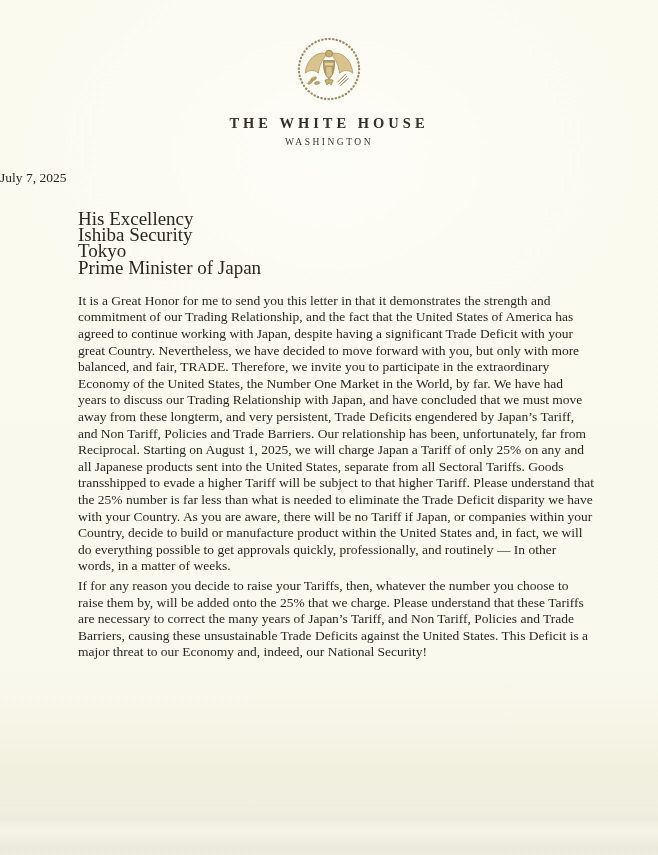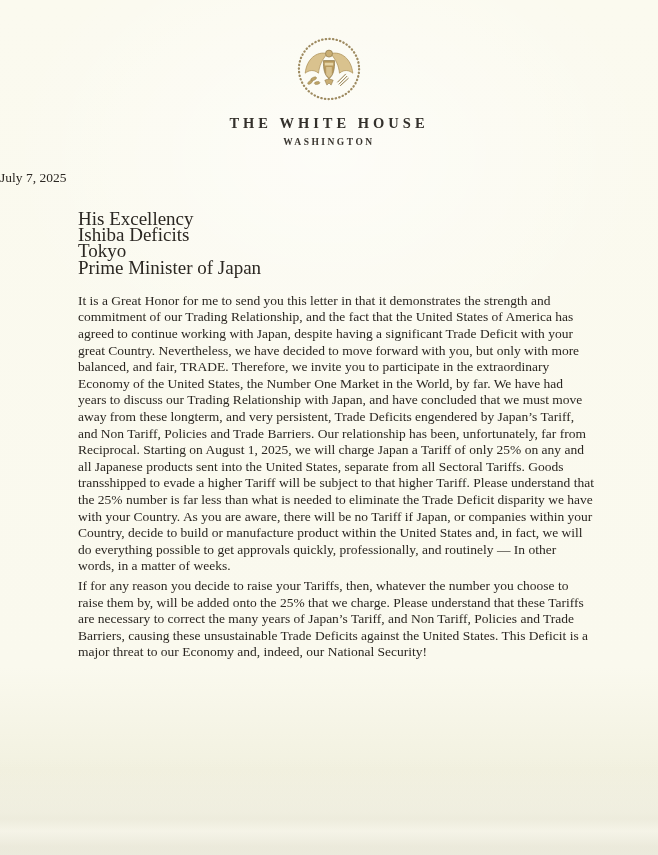--- a/index.html
+++ b/index.html
@@ -39,21 +39,21 @@
   .org-name {
     margin-top: 11px;
     font-size: 14.5px;
     font-weight: bold;
     letter-spacing: 4px;
     color: #33302b;
   }
   .org-location {
     margin-top: 5px;
     font-size: 9.5px;
-    font-weight: bold;
+    font-weight: normal;
     letter-spacing: 2.5px;
     color: #38342e;
   }
   .letter-date {
     margin-top: 23px;
     font-size: 13.5px;
     color: #2b2722;
   }
   .recipient {
     margin: 25px 0 0 78px;
@@ -126,21 +126,21 @@
       </svg>
     </div>
     <div class="org-name">THE WHITE HOUSE</div>
     <div class="org-location">WASHINGTON</div>
   </div>
 
   <div class="letter-date">July 7, 2025</div>
 
   <div class="recipient">
     <div>His Excellency</div>
-    <div>Ishiba Deficits</div>
+    <div>Ishiba Security</div>
     <div>Tokyo</div>
     <div>Prime Minister of Japan</div>
   </div>
 
 
   <p class="body-par">It is a Great Honor for me to send you this letter in that it demonstrates the strength and commitment of our Trading Relationship, and the fact that the United States of America has agreed to continue working with Japan, despite having a significant Trade Deficit with your great Country. Nevertheless, we have decided to move forward with you, but only with more balanced, and fair, TRADE. Therefore, we invite you to participate in the extraordinary Economy of the United States, the Number One Market in the World, by far. We have had years to discuss our Trading Relationship with Japan, and have concluded that we must move away from these longterm, and very persistent, Trade Deficits engendered by Japan’s Tariff, and Non Tariff, Policies and Trade Barriers. Our relationship has been, unfortunately, far from Reciprocal. Starting on August 1, 2025, we will charge Japan a Tariff of only 25% on any and all Japanese products sent into the United States, separate from all Sectoral Tariffs. Goods transshipped to evade a higher Tariff will be subject to that higher Tariff. Please understand that the 25% number is far less than what is needed to eliminate the Trade Deficit disparity we have with your Country. As you are aware, there will be no Tariff if Japan, or companies within your Country, decide to build or manufacture product within the United States and, in fact, we will do everything possible to get approvals quickly, professionally, and routinely — In other words, in a matter of weeks.</p>
 
   <p class="body-par second">If for any reason you decide to raise your Tariffs, then, whatever the number you choose to raise them by, will be added onto the 25% that we charge. Please understand that these Tariffs are necessary to correct the many years of Japan’s Tariff, and Non Tariff, Policies and Trade Barriers, causing these unsustainable Trade Deficits against the United States. This Deficit is a major threat to our Economy and, indeed, our National Security!</p>
 
   <div class="photo-bottom-shade"></div>

